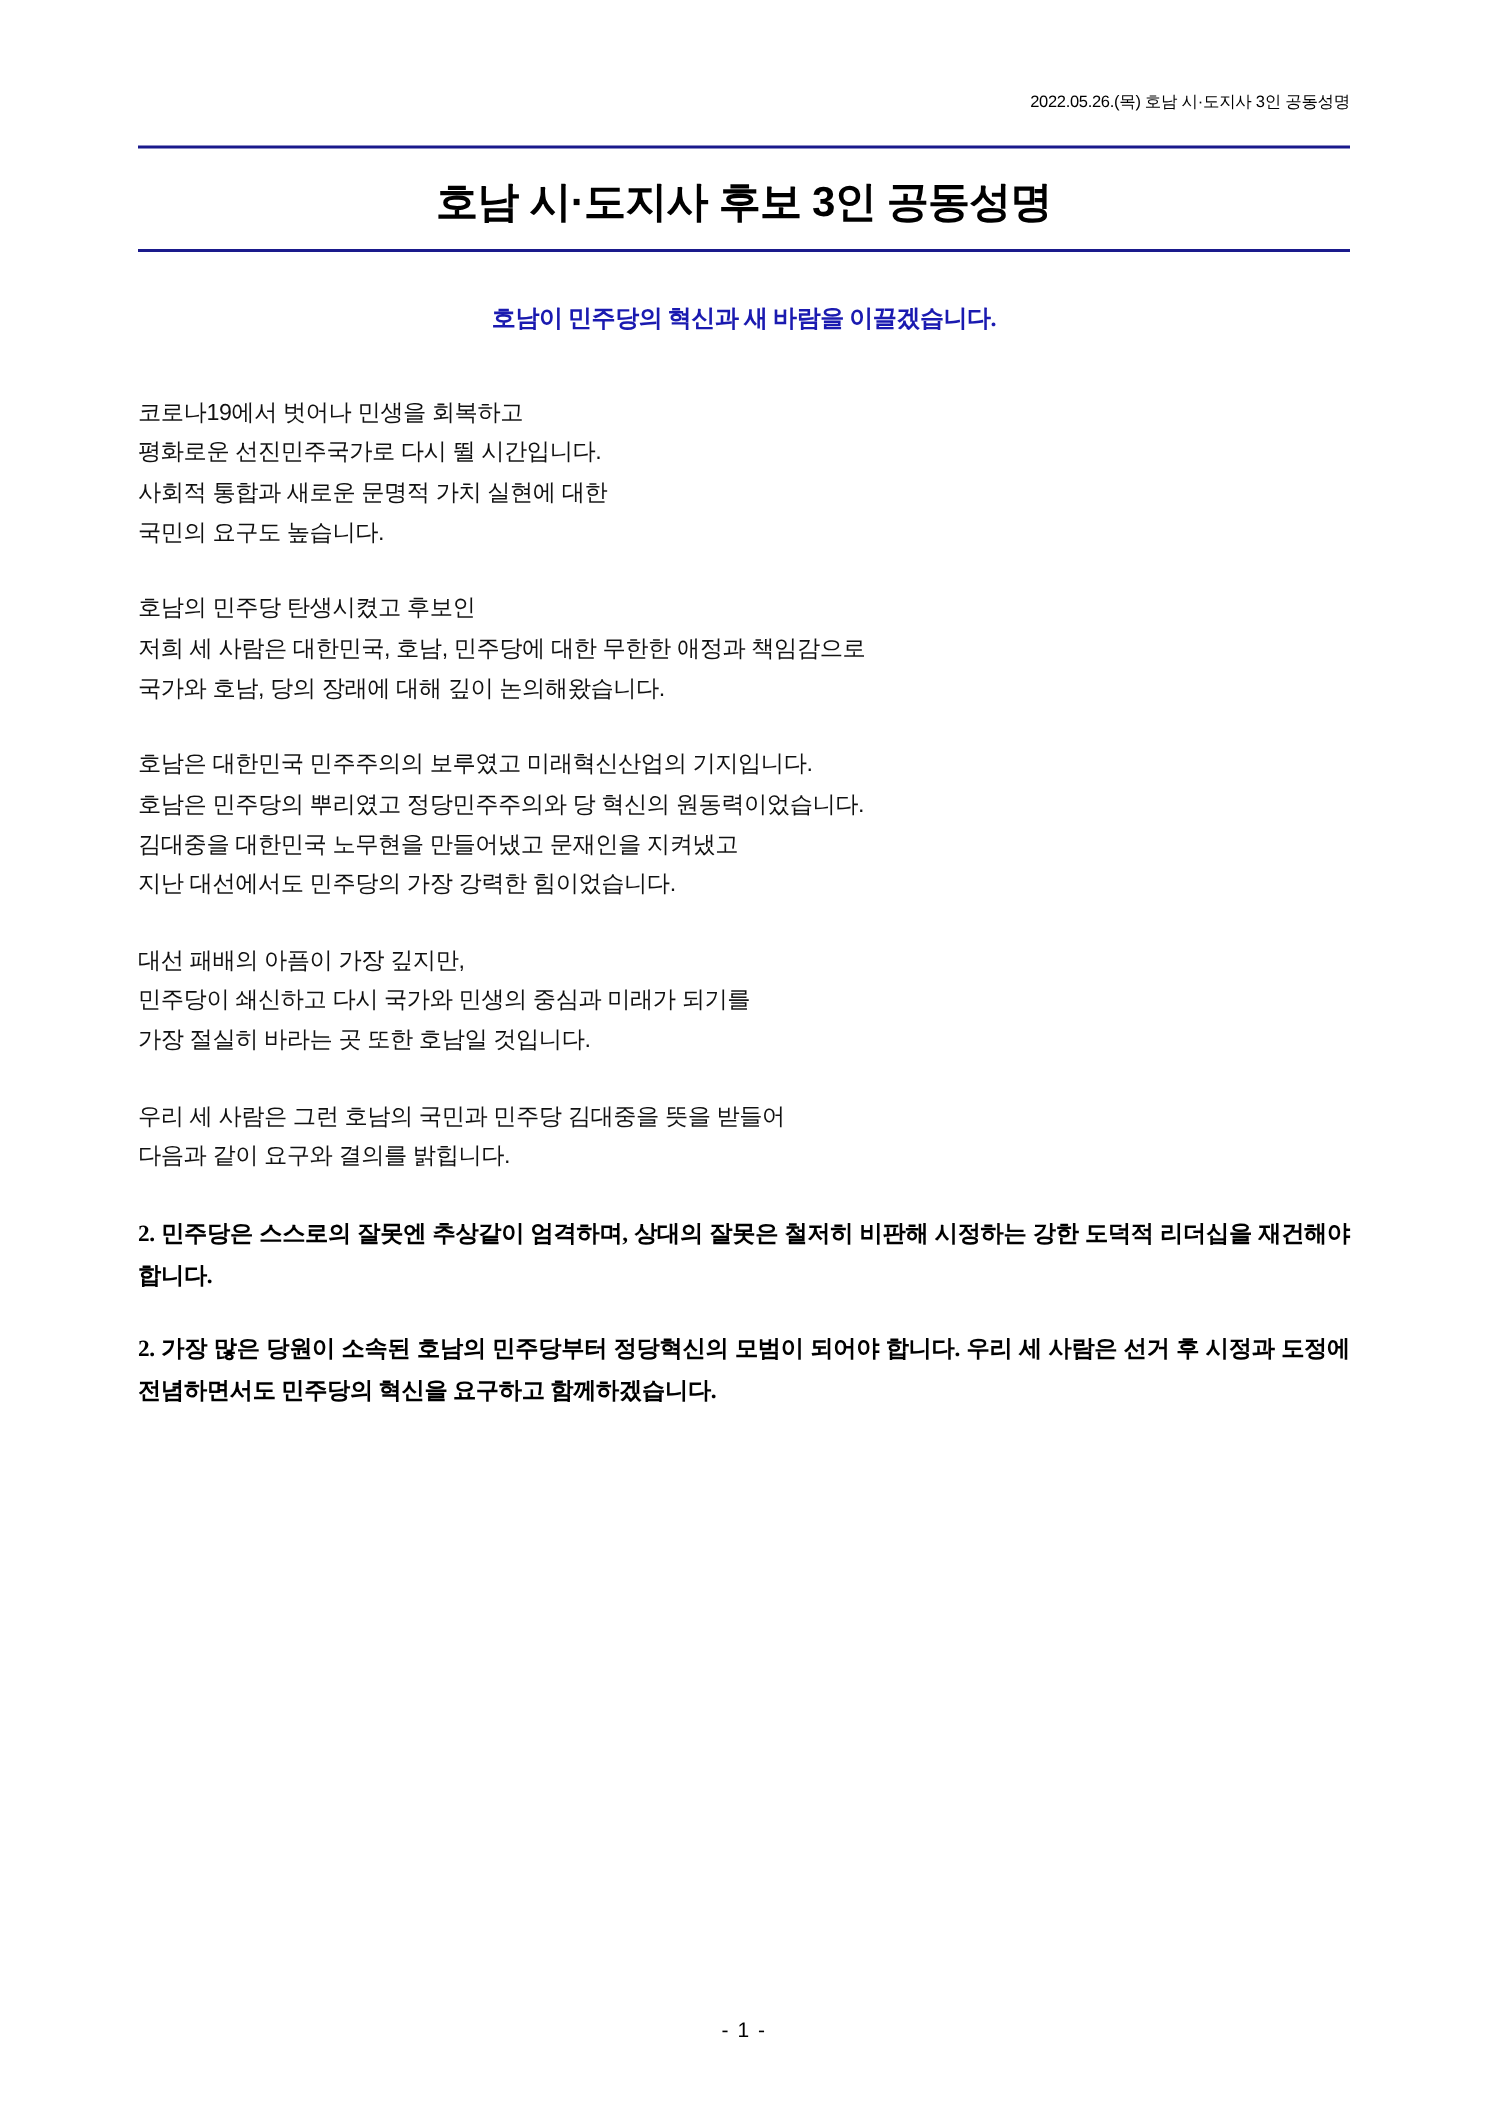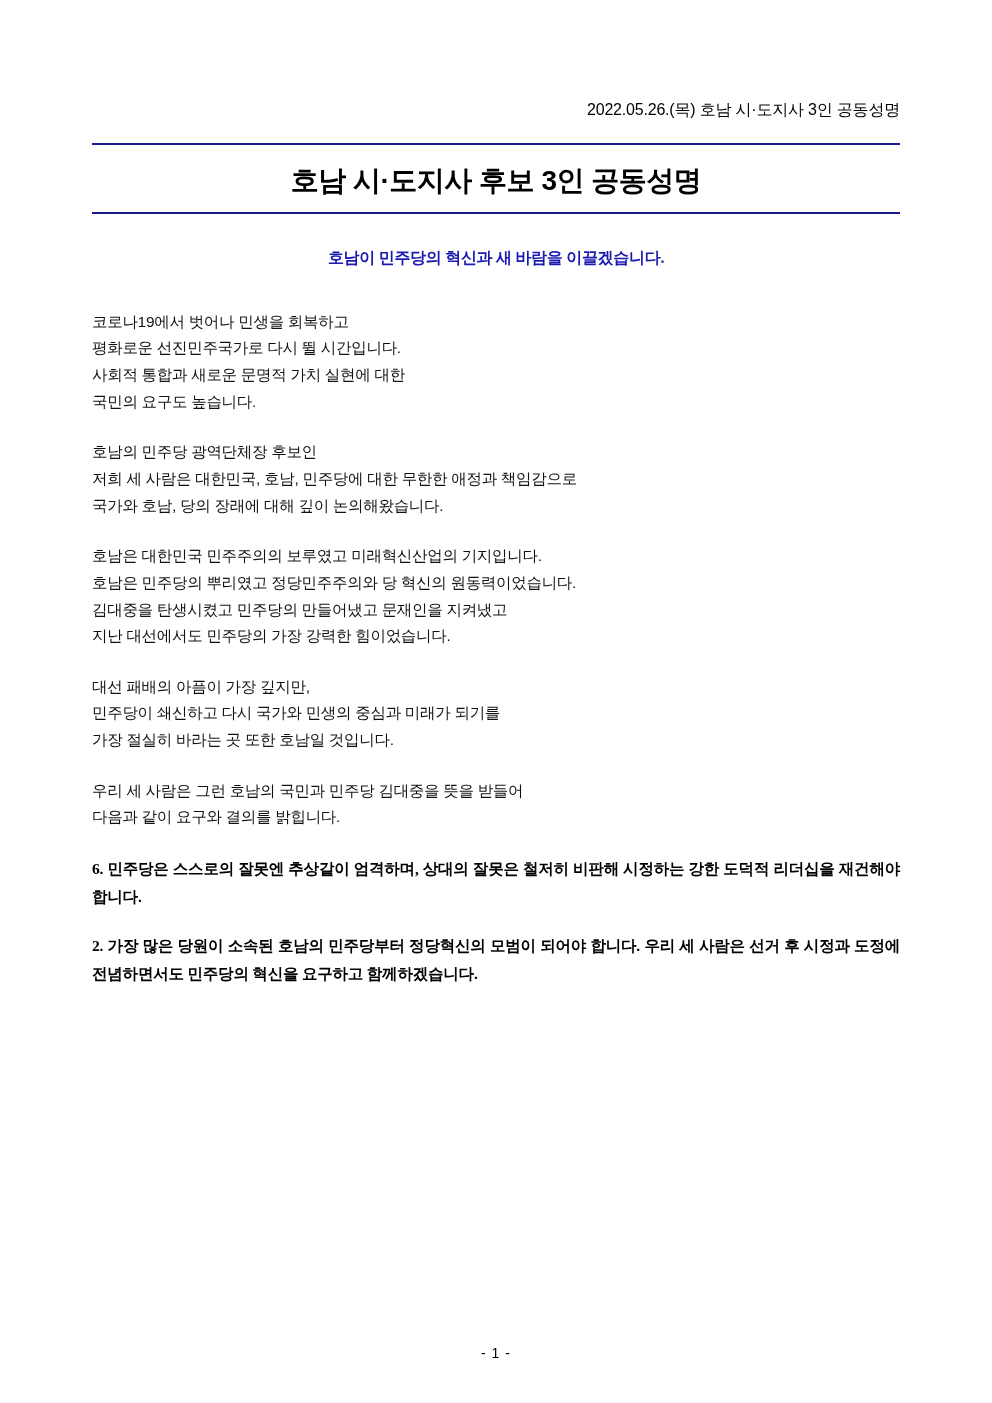--- a/index.html
+++ b/index.html
@@ -17,26 +17,25 @@
   }
   .page {
     width: 992px;
     height: 1403px;
     box-sizing: border-box;
     padding: 60px 92px 0 92px;
     position: relative;
   }
   .header-line {
     text-align: right;
-    font-size: 16px;
+    font-size: 11px;
     letter-spacing: -0.2px;
     color: #000;
     margin-bottom: 22px;
     font-weight: 500;
-    margin-top: 40px;
   }
   .rule {
     border: none;
     border-top: 2.5px solid #1a1a8c;
     margin: 0;
     width: 100%;
   }
   .title-block {
     padding: 16px 0 10px 0;
     text-align: center;
@@ -113,43 +112,43 @@
   <div class="body-area">
 
     <p class="para">
       <span class="ln">코로나19에서 벗어나 민생을 회복하고</span>
       <span class="ln">평화로운 선진민주국가로 다시 뛸 시간입니다.</span>
       <span class="ln">사회적 통합과 새로운 문명적 가치 실현에 대한</span>
       <span class="ln">국민의 요구도 높습니다.</span>
     </p>
 
     <p class="para">
-      <span class="ln">호남의 민주당 광역단체장 후보인</span>
+      <span class="ln">호남의 민주당 탄생시켰고 후보인</span>
       <span class="ln">저희 세 사람은 대한민국, 호남, 민주당에 대한 무한한 애정과 책임감으로</span>
       <span class="ln">국가와 호남, 당의 장래에 대해 깊이 논의해왔습니다.</span>
     </p>
 
     <p class="para">
       <span class="ln">호남은 대한민국 민주주의의 보루였고 미래혁신산업의 기지입니다.</span>
       <span class="ln">호남은 민주당의 뿌리였고 정당민주주의와 당 혁신의 원동력이었습니다.</span>
-      <span class="ln">김대중을 탄생시켰고 민주당의 만들어냈고 문재인을 지켜냈고</span>
+      <span class="ln">김대중을 대한민국 노무현을 만들어냈고 문재인을 지켜냈고</span>
       <span class="ln">지난 대선에서도 민주당의 가장 강력한 힘이었습니다.</span>
     </p>
 
     <p class="para">
       <span class="ln">대선 패배의 아픔이 가장 깊지만,</span>
       <span class="ln">민주당이 쇄신하고 다시 국가와 민생의 중심과 미래가 되기를</span>
       <span class="ln">가장 절실히 바라는 곳 또한 호남일 것입니다.</span>
     </p>
 
     <p class="para">
       <span class="ln">우리 세 사람은 그런 호남의 국민과 민주당 김대중을 뜻을 받들어</span>
       <span class="ln">다음과 같이 요구와 결의를 밝힙니다.</span>
     </p>
 
-    <p class="numbered">6. 민주당은 스스로의 잘못엔 추상같이 엄격하며, 상대의 잘못은 철저히 비판해 시정하는 강한 도덕적 리더십을 재건해야 합니다.</p>
+    <p class="numbered">2. 민주당은 스스로의 잘못엔 추상같이 엄격하며, 상대의 잘못은 철저히 비판해 시정하는 강한 도덕적 리더십을 재건해야 합니다.</p>
     <p class="numbered">2. 가장 많은 당원이 소속된 호남의 민주당부터 정당혁신의 모범이 되어야 합니다. 우리 세 사람은 선거 후 시정과 도정에 전념하면서도 민주당의 혁신을 요구하고 함께하겠습니다.</p>
 
   </div>
 
   <div class="footer">- 1 -</div>
 
 </div>
 
 </body></html>

